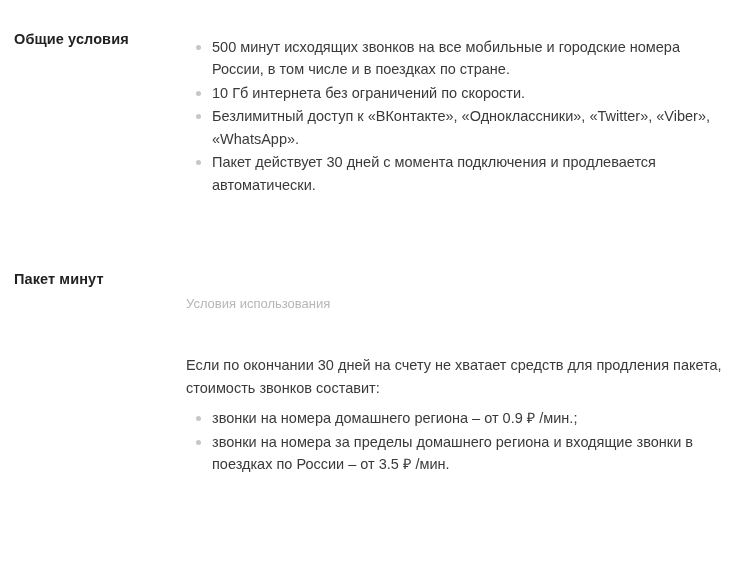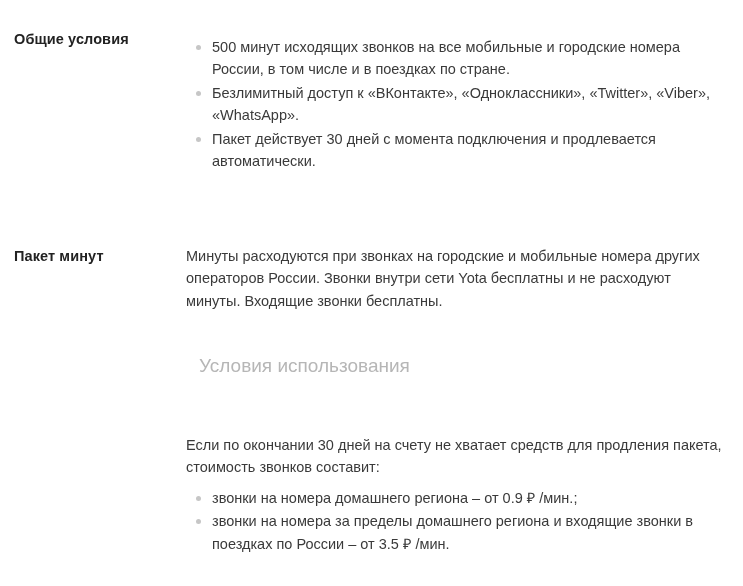--- a/index.html
+++ b/index.html
@@ -60,49 +60,49 @@
     width: 5px;
     height: 5px;
     border-radius: 50%;
     background: #c6c6c6;
   }
   .para {
     margin: 0 0 0 0;
   }
   .subhead {
     color: #b6b6b6;
-    font-size: 19px;
-    margin: 13px;
+    font-size: 13px;
+    margin: 0;
   }
   .gap-lg { height: 26px; }
   .gap-md { height: 20px; }
   .section-spacer { height: 64px; }
 </style>
 </head>
 <body>
 
 <div class="page">
 
   <div class="section">
     <div class="section-title">Общие условия</div>
     <div class="section-body">
       <ul class="bullets">
         <li>500 минут исходящих звонков на все мобильные и городские номера России, в том числе и в поездках по стране.</li>
+        <li>10 Гб интернета без ограничений по скорости.</li>
         <li>Безлимитный доступ к «ВКонтакте», «Одноклассники», «Twitter», «Viber», «WhatsApp».</li>
         <li>Пакет действует 30 дней с момента подключения и продлевается автоматически.</li>
       </ul>
     </div>
   </div>
 
   <div class="section-spacer"></div>
 
   <div class="section">
     <div class="section-title">Пакет минут</div>
     <div class="section-body">
-      <p class="para">Минуты расходуются при звонках на городские и мобильные номера других операторов России. Звонки внутри сети Yota бесплатны и не расходуют минуты. Входящие звонки бесплатны.</p>
       <div class="gap-lg"></div>
       <p class="subhead">Условия использования</p>
       <div class="gap-md"></div>
       <div class="gap-md"></div>
       <p class="para">Если по окончании 30 дней на счету не хватает средств для продления пакета, стоимость звонков составит:</p>
       <ul class="bullets">
         <li>звонки на номера домашнего региона – от 0.9 ₽ /мин.;</li>
         <li>звонки на номера за пределы домашнего региона и входящие звонки в поездках по России – от 3.5 ₽ /мин.</li>
       </ul>
     </div>

